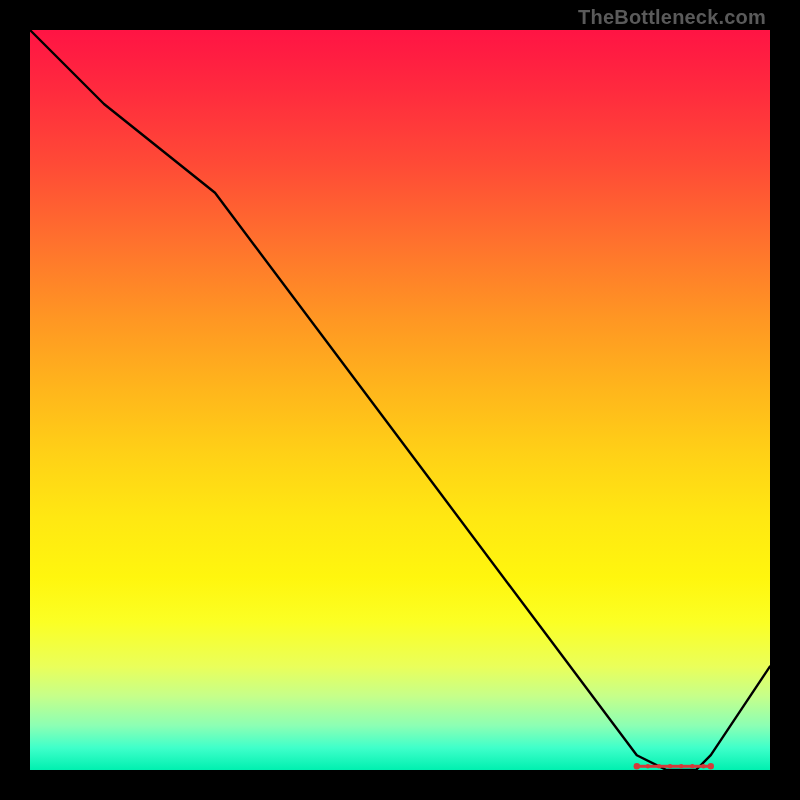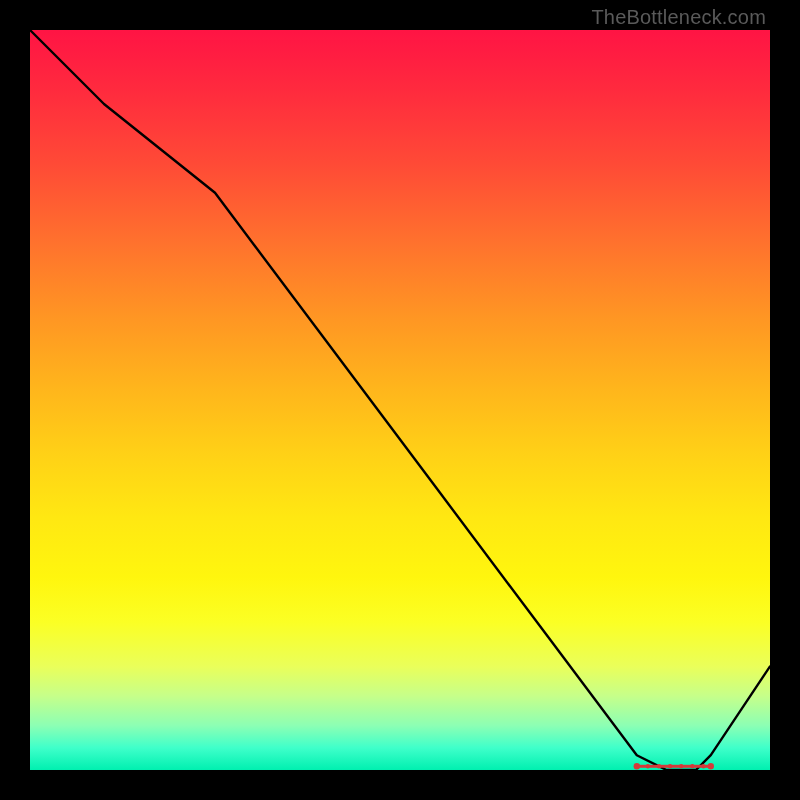--- a/index.html
+++ b/index.html
@@ -34,21 +34,21 @@
       #3fffca 97%,
       #00f0b0 100%
     );
   }
   .watermark {
     position: absolute;
     top: 6px;
     right: 34px;
     color: #5a5a5a;
     font-size: 20px;
-    font-weight: 400;
+    font-weight: 700;
     letter-spacing: 0.2px;
   }
   svg.curve {
     position: absolute;
     left: 30px;
     top: 30px;
     width: 740px;
     height: 740px;
     overflow: visible;
   }

